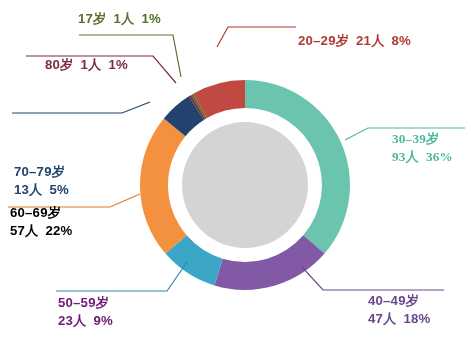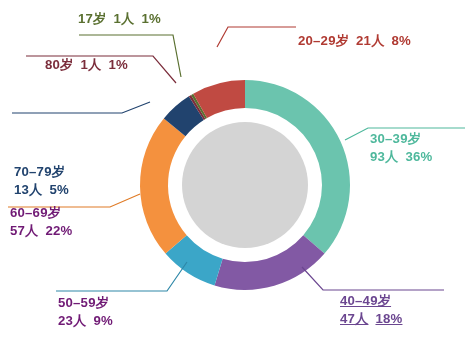--- a/index.html
+++ b/index.html
@@ -25,22 +25,22 @@
   .lbl .n{margin-left:7px;}
   .lbl .p{margin-left:7px;}
   .l2 .row2{display:block;}
 
   
   #lbl-17    {left:78px;  top:10px;}
   #lbl-80    {left:28px;  top:56px;}
   #lbl-70-79 {left:14px;  top:115px;}
   #lbl-60-69 {left:10px;  top:204px;}
   #lbl-50-59 {left:58px;  top:294px;}
-  #lbl-40-49 {left:340px; top:292px;text-decoration:underline;}
-  #lbl-30-39 {left:370px; top:130px;}
+  #lbl-40-49 {left:368px; top:292px;}
+  #lbl-30-39 {left:392px; top:130px;font-family:Liberation Serif, serif;}
   #lbl-20-29 {left:298px; top:32px;}
 </style>
 </head>
 <body>
 
 <div id="stage">
 
   <svg class="chart" viewBox="0 0 471 345">
     <g id="slices">
         <path d="M 245 80 A 105 105 0 0 1 324.5069288831809 253.58314851014654 L 303.3050811809993 235.2943089074408 A 77 77 0 0 0 245 108 Z" fill="#6BC4AE"></path>
@@ -71,21 +71,21 @@
 
   <div class="lbl" id="lbl-80" style="color: rgb(123, 45, 59); margin-left: 17px;">
     <span class="seg">80岁</span><span class="n">1人</span><span class="p">1%</span>
   </div>
 
   <div class="lbl l2" id="lbl-70-79" style="color: rgb(33, 67, 110); margin-top: 48px;">
     <span class="seg">70–79岁</span>
     <span class="row2"><span>13人</span><span class="p">5%</span></span>
   </div>
 
-  <div class="lbl l2" id="lbl-60-69" style="color: #701a75;">
+  <div class="lbl l2" id="lbl-60-69" style="color: #000000;">
     <span class="seg">60–69岁</span>
     <span class="row2"><span>57人</span><span class="p">22%</span></span>
   </div>
 
   <div class="lbl l2" id="lbl-50-59" style="color: #701a75;">
     <span class="seg">50–59岁</span>
     <span class="row2"><span>23人</span><span class="p">9%</span></span>
   </div>
 
   <div class="lbl l2" id="lbl-40-49" style="color: rgb(107, 70, 144);">

